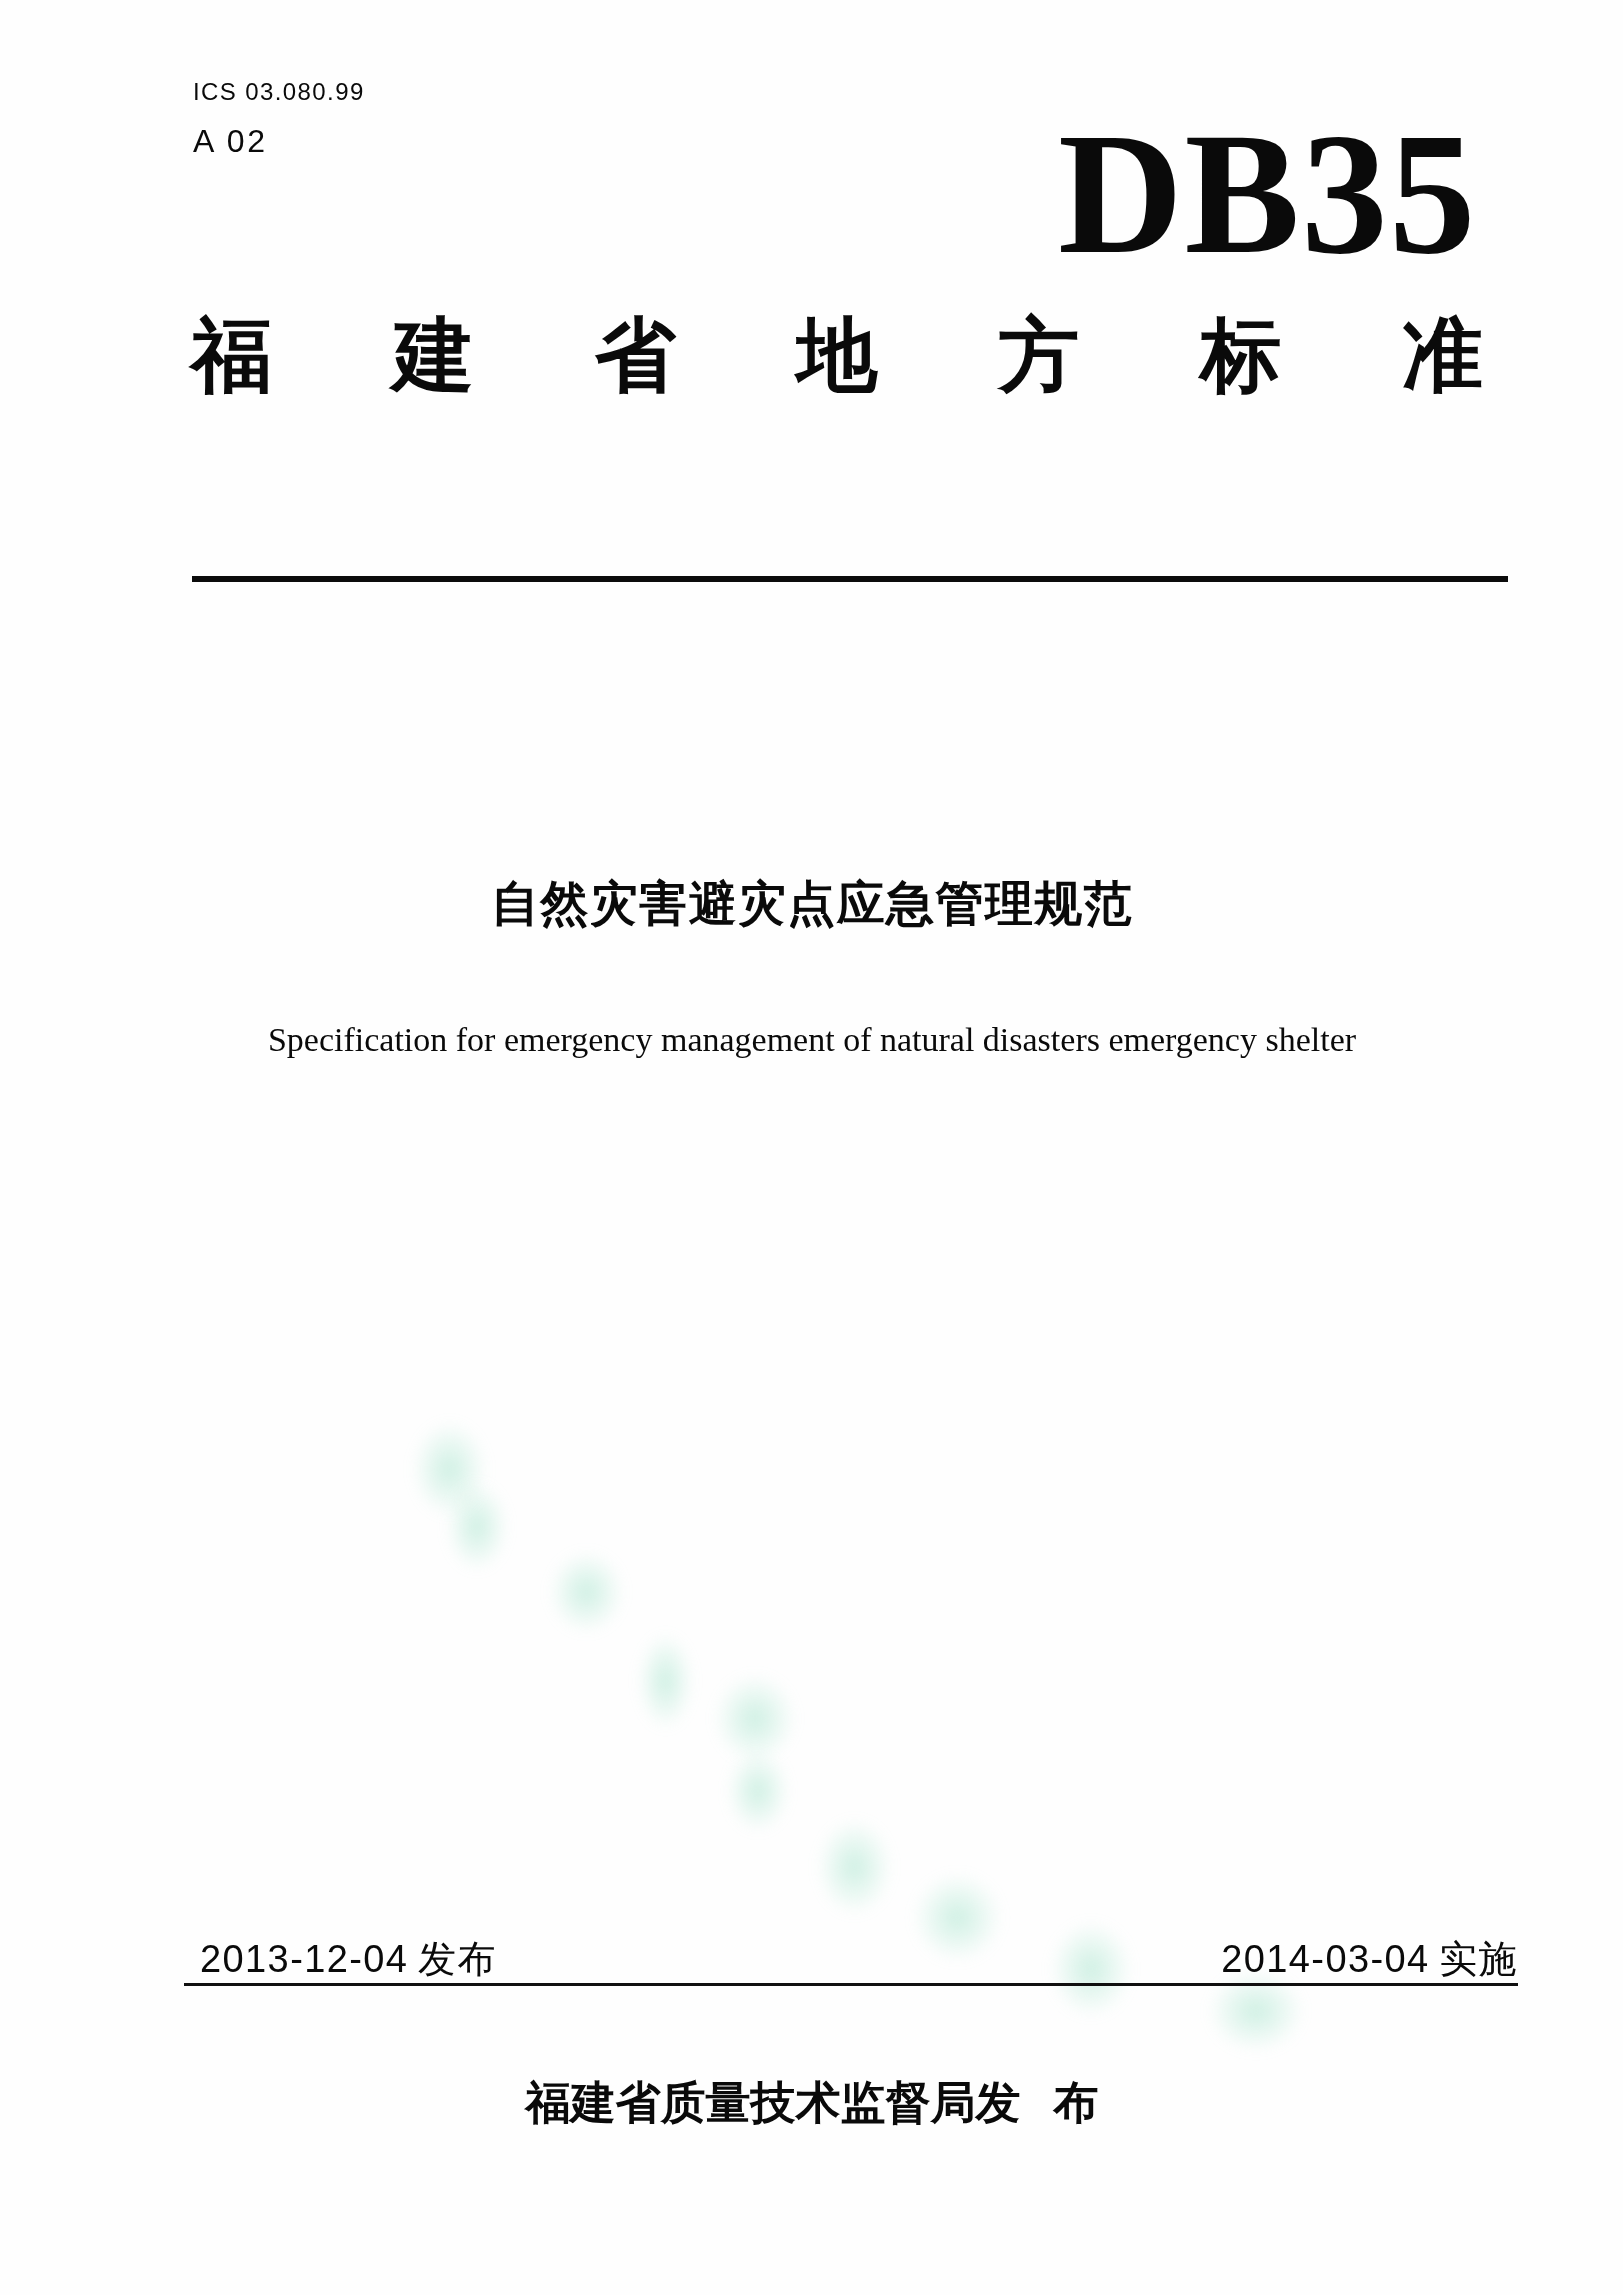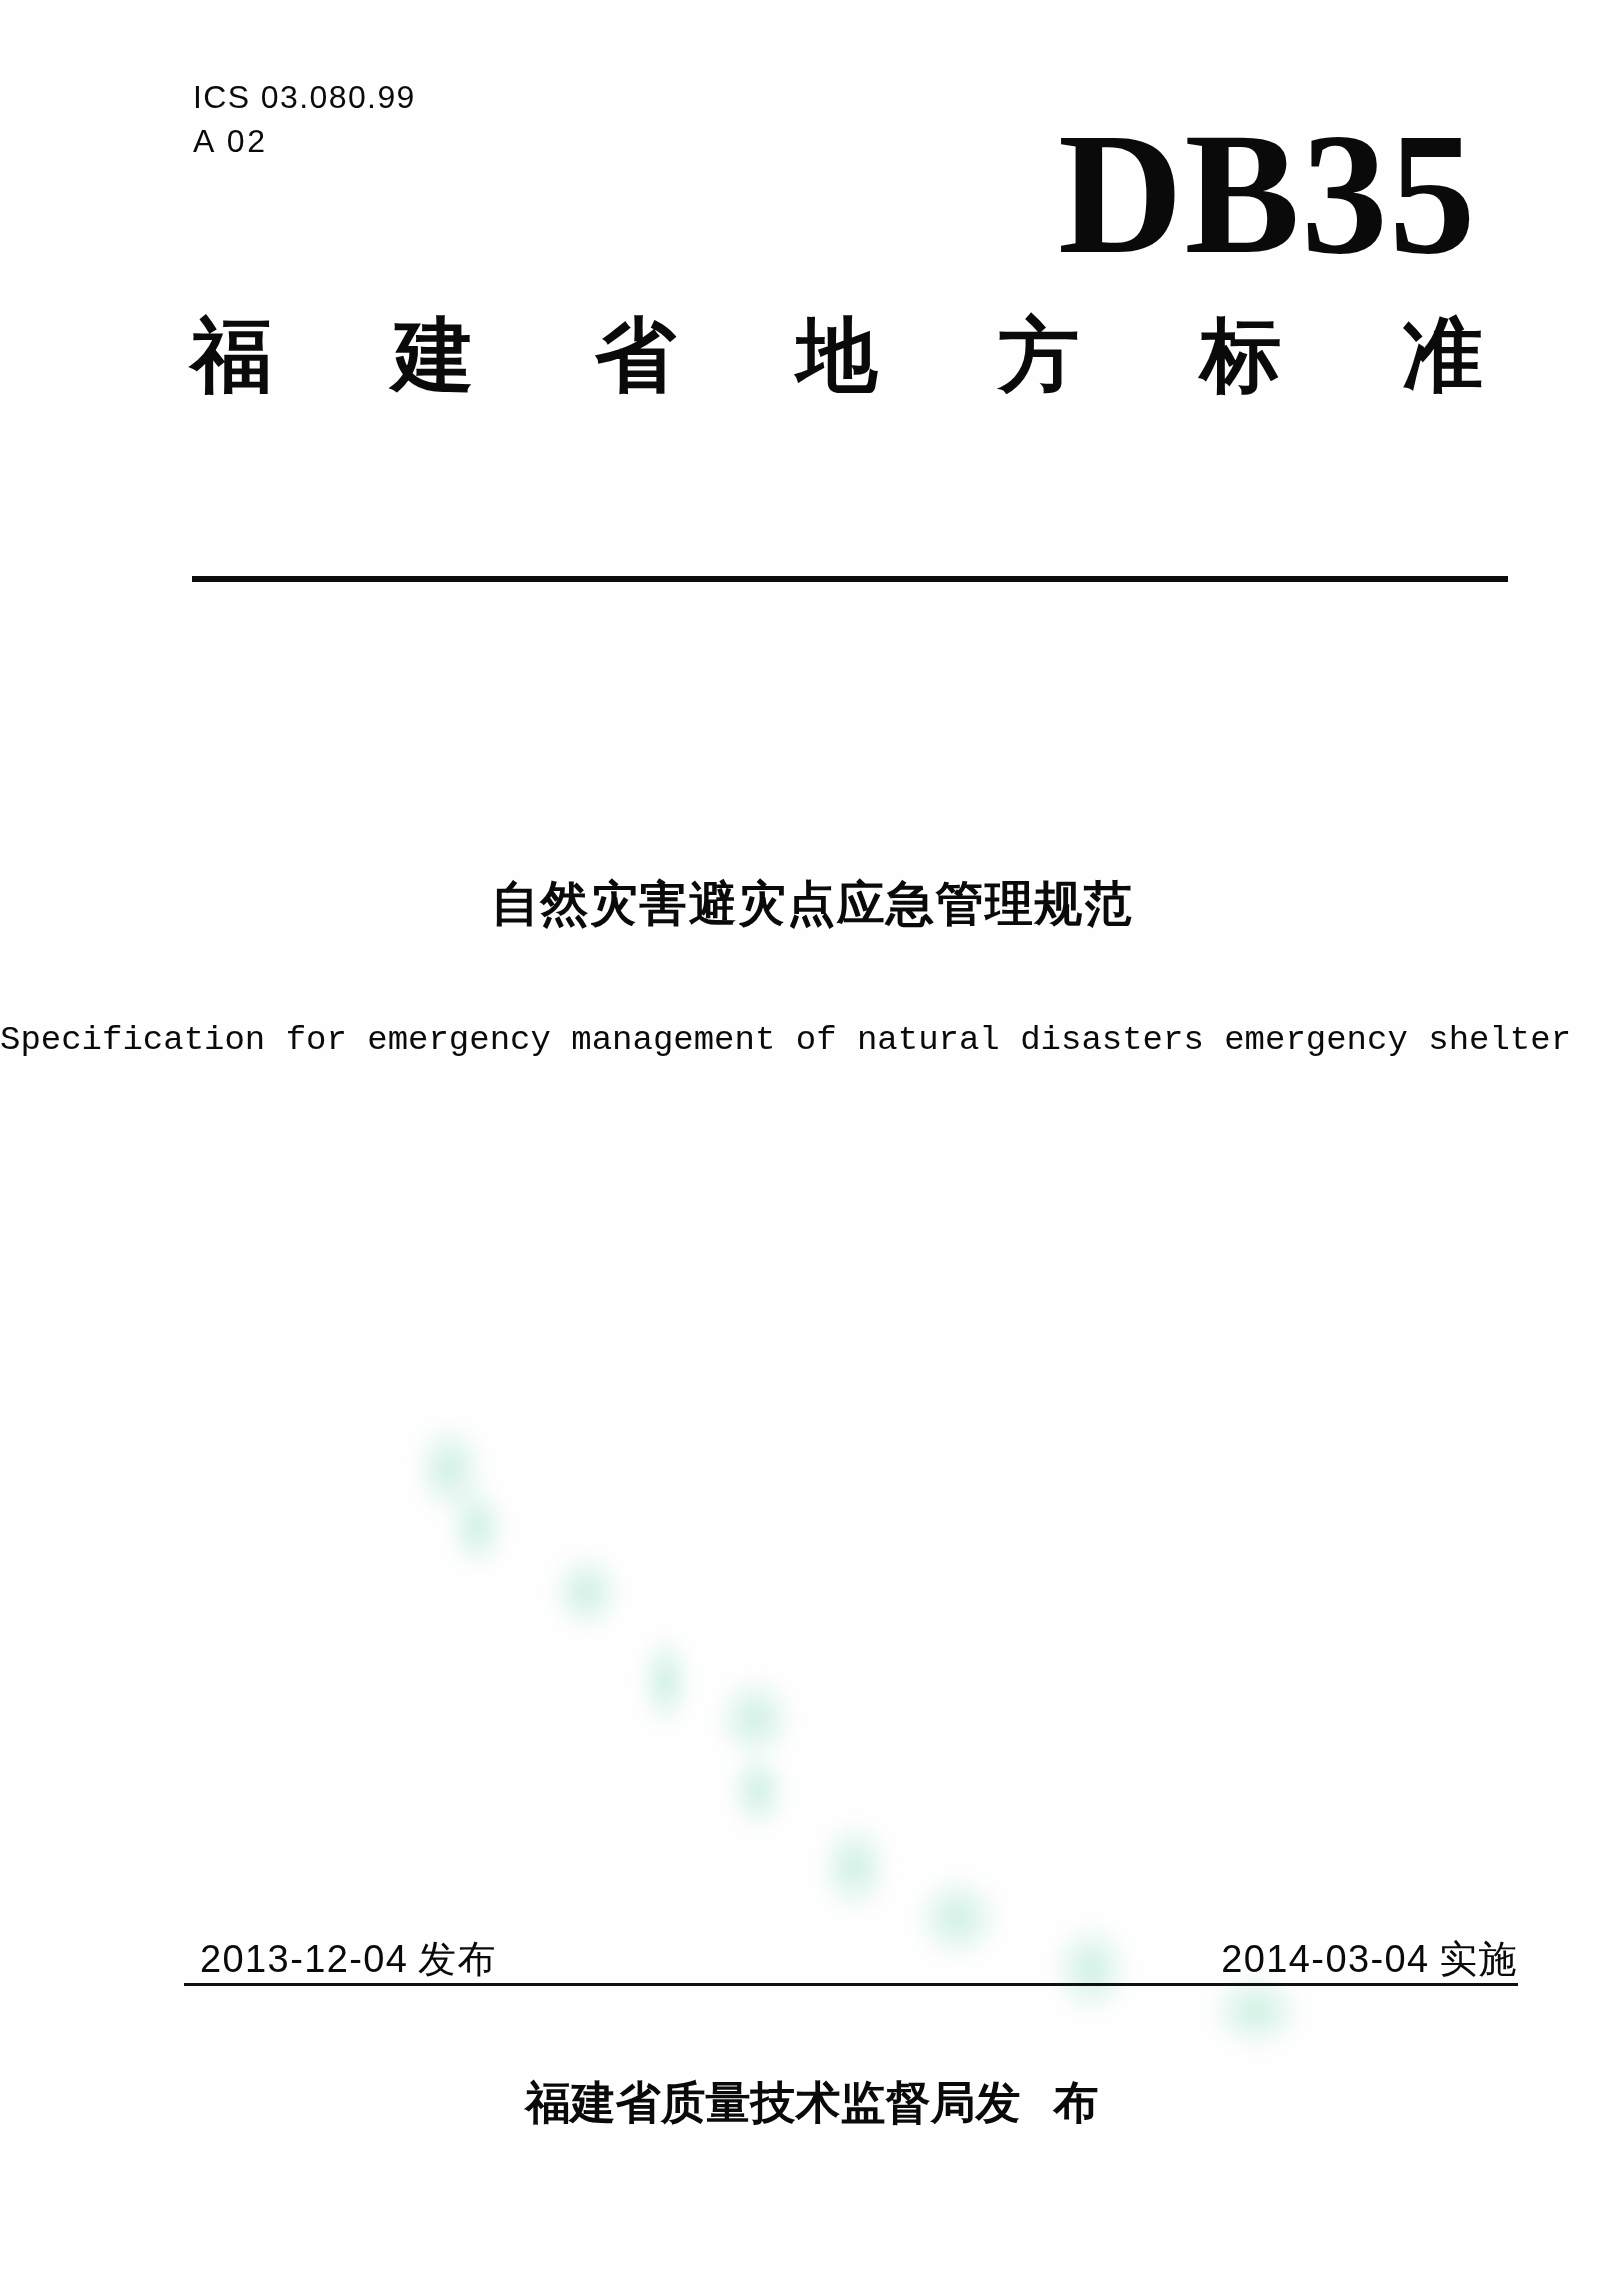--- a/index.html
+++ b/index.html
@@ -1,41 +1,41 @@
 <!DOCTYPE html>
 <html style="font-size:11px"><head>
 <meta charset="utf-8">
 <style>
   html,body { margin:0; padding:0; background:#ffffff; }
   .page {
     position:relative; width:1624px; height:2295px;
     background:#fefefe; color:#0a0a0a; overflow:hidden;
     font-family:"Liberation Sans", sans-serif;
   }
-  .ics  { position:absolute; left:193px; top:78px;  font-size:32px; line-height:1.2; letter-spacing:1.4px; }
+  .ics  { position:absolute; left:193px; top:78px;  font-size:24px; line-height:1.2; letter-spacing:1.4px; }
   .cls  { position:absolute; left:193px; top:122px;  font-size:32px; line-height:1.2; letter-spacing:2.7px; }
   .logo {
     position:absolute; right:147px; top:107px;
     font-family:"Liberation Serif", serif; font-weight:bold;
     font-size:173px; line-height:1; letter-spacing:1.4px;
   }
   .std-name {
     position:absolute; left:191px; right:141px; top:309px;
     display:flex; justify-content:space-between;
     font-size:81px; font-weight:bold; line-height:1.15;
   }
   .std-num { position:absolute; right:140px; top:439px; font-size:39px; letter-spacing:1.4px; }
   .rule-top    { position:absolute; left:192px; width:1316px; top:576px;  height:5.5px; background:#0c0c0c; }
   .title-cn {
     position:absolute; left:0; width:100%; top:872px; text-align:center;
     font-size:48px; font-weight:bold; letter-spacing:1.4px;
   }
   .title-en {
-    position:absolute; left:0; width:100%; top:1021px; text-align:left;
-    font-family:Liberation Mono, monospace; font-size:34px;
+    position:absolute; left:0; width:100%; top:1021px; text-align:center;
+    font-family:Liberation Serif, serif; font-size:34px;
   }
   .wm {
     position:absolute; border-radius:50%; filter:blur(6.2px); pointer-events:none;
     background:radial-gradient(closest-side, rgba(151,224,196,0.45), rgba(151,224,196,0));
   }
   .date-row {
     position:absolute; left:200px; right:106px; top:1939px;
     display:flex; justify-content:space-between;
     font-size:38px; letter-spacing:1.4px; line-height:1.1;
   }

